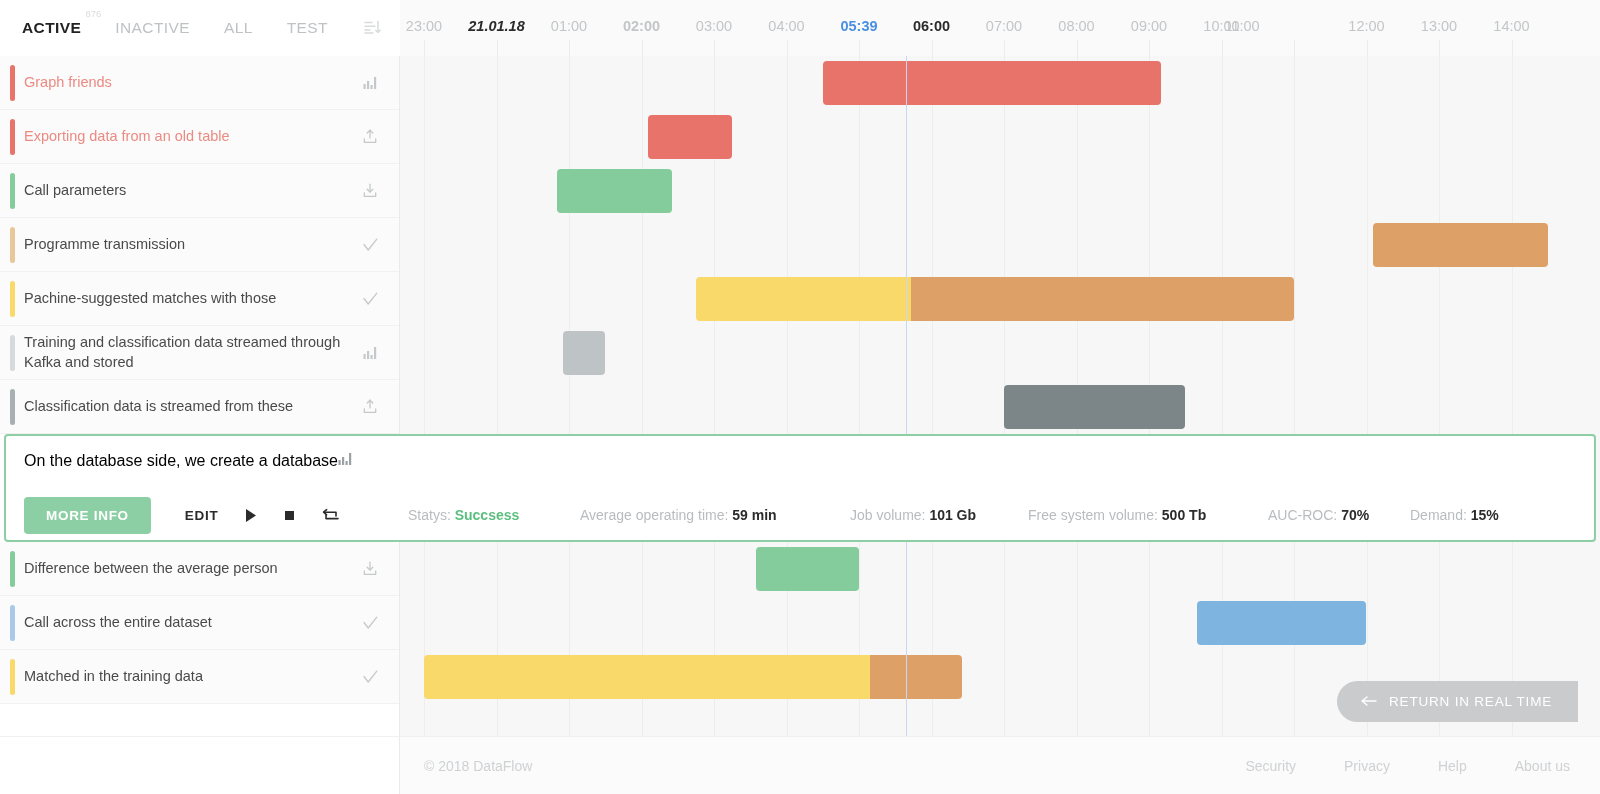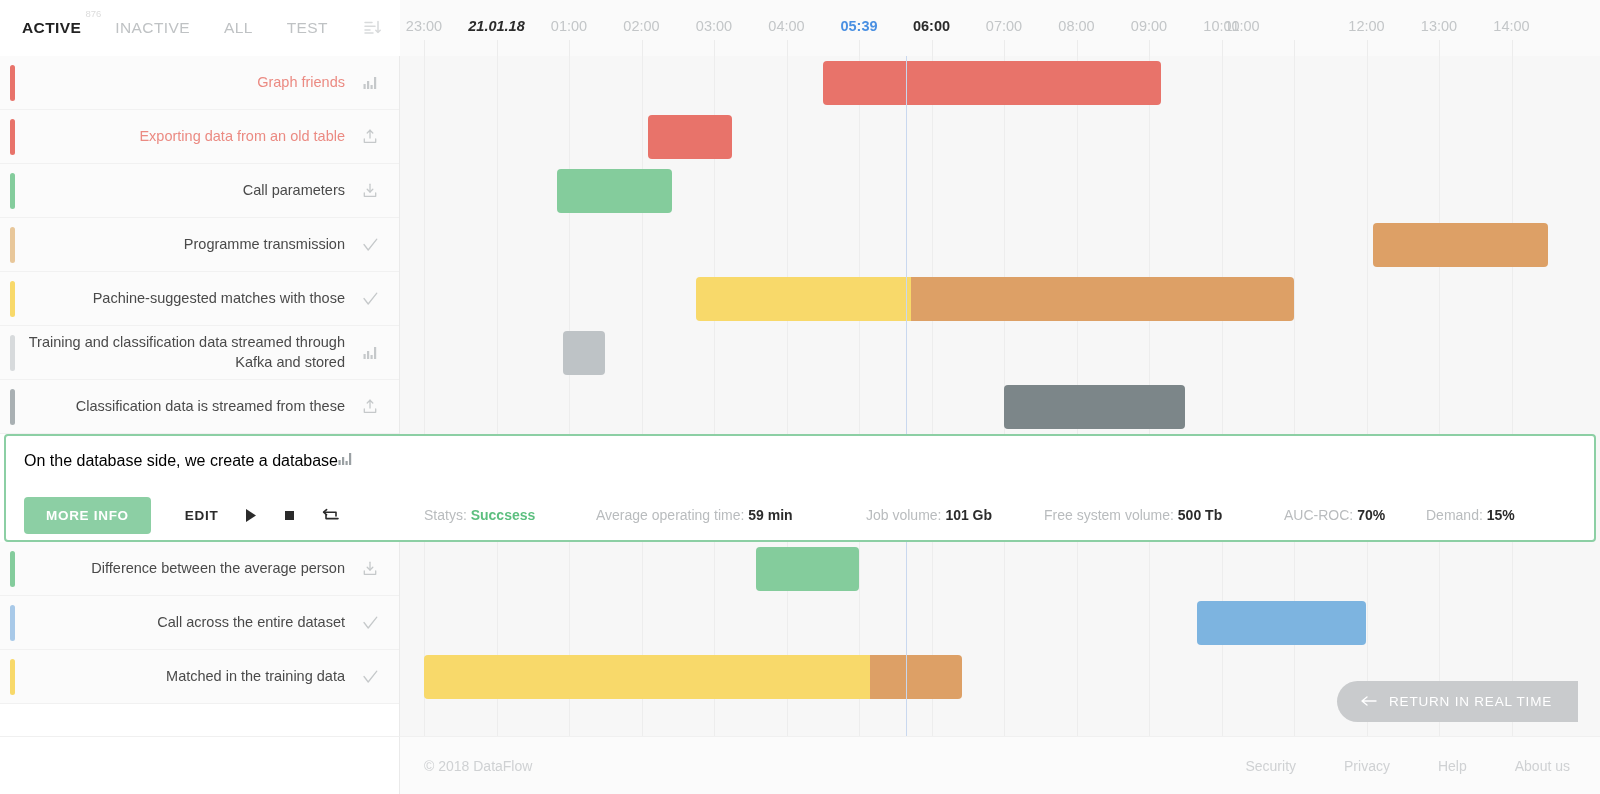--- a/index.html
+++ b/index.html
@@ -91,21 +91,20 @@
     width: 1px; height: 16px;
     background: #ececec;
   }
 
   
   .body {
     position: relative;
     flex: 1 1 auto;
     display: flex;
     overflow: hidden;
-    text-align: right;
   }
 
   
   .tasklist {
     position: relative;
     width: 400px;
     flex: 0 0 400px;
     background: #ffffff;
     border-right: 1px solid #eaeaea;
     z-index: 20;
@@ -217,21 +216,21 @@
     font-family: "Liberation Sans", sans-serif;
   }
   .ctrl {
     margin-left: 26px;
     cursor: pointer;
     display: flex;
     align-items: center;
   }
   .stats {
     position: absolute;
-    left: 400px; right: 0;
+    left: 384px; right: 0;
     top: 54px; height: 54px;
     display: flex;
     align-items: center;
     z-index: 2;
   }
   .stat {
     position: absolute;
     font-size: 14px;
     color: #b9bcbe;
     white-space: nowrap;
@@ -310,21 +309,21 @@
           </svg>
         </div>
       </div>
     <div class="ruler" id="ruler">
         <div class="rtick" style="left: 24px;">23:00</div>
         <div class="rgrid" style="left: 24px;"></div>
         <div class="rtick strong" style="left: 96.5px; font-style: italic;">21.01.18</div>
         <div class="rgrid" style="left: 96.5px;"></div>
         <div class="rtick" style="left: 169px;">01:00</div>
         <div class="rgrid" style="left: 169px;"></div>
-        <div class="rtick" style="left: 241.5px;">02:00</div>
+        <div class="rtick" style="left: 241.5px; font-weight: bold;">02:00</div>
         <div class="rgrid" style="left: 241.5px;"></div>
         <div class="rtick" style="left: 314px;">03:00</div>
         <div class="rgrid" style="left: 314px;"></div>
         <div class="rtick" style="left: 386.5px;">04:00</div>
         <div class="rgrid" style="left: 386.5px;"></div>
         <div class="rtick now" style="left: 459px;">05:39</div>
         <div class="rgrid" style="left: 459px;"></div>
         <div class="rtick strong" style="left: 531.5px;">06:00</div>
         <div class="rgrid" style="left: 531.5px;"></div>
         <div class="rtick" style="left: 604px;">07:00</div>

